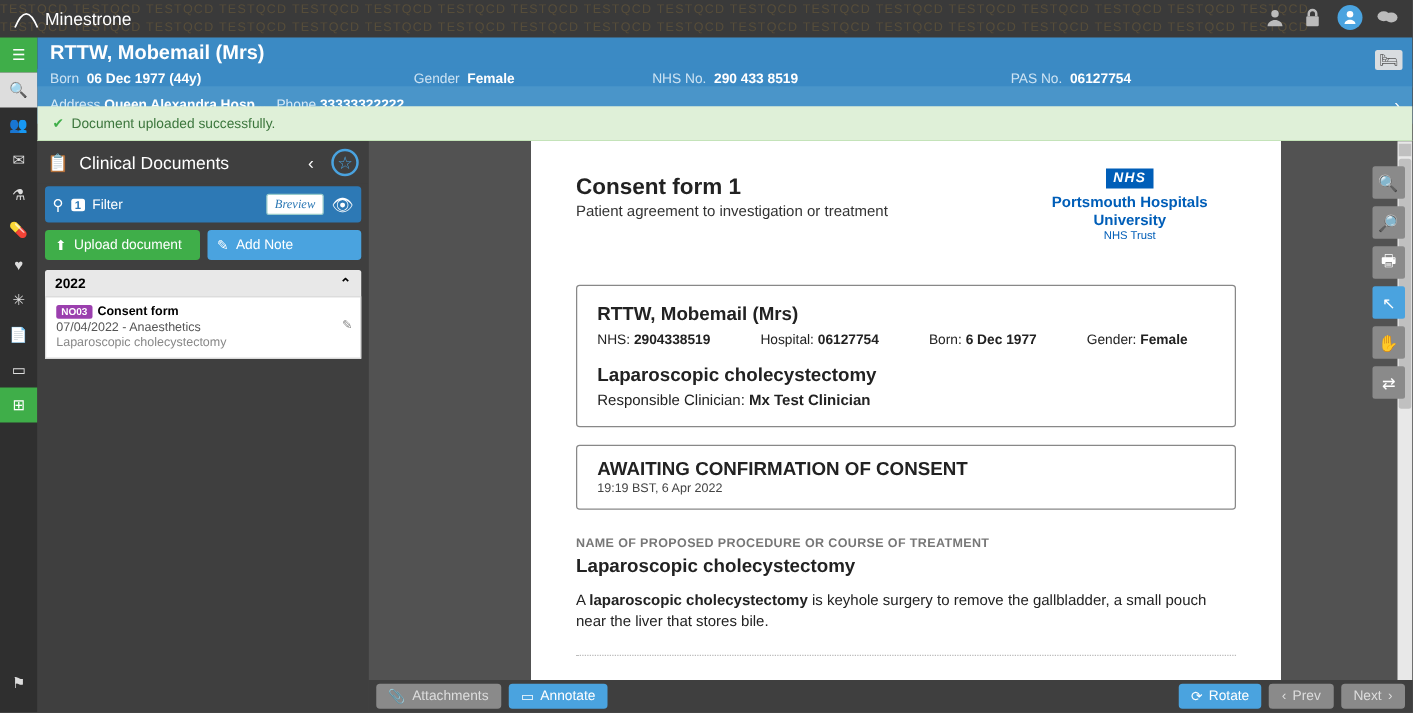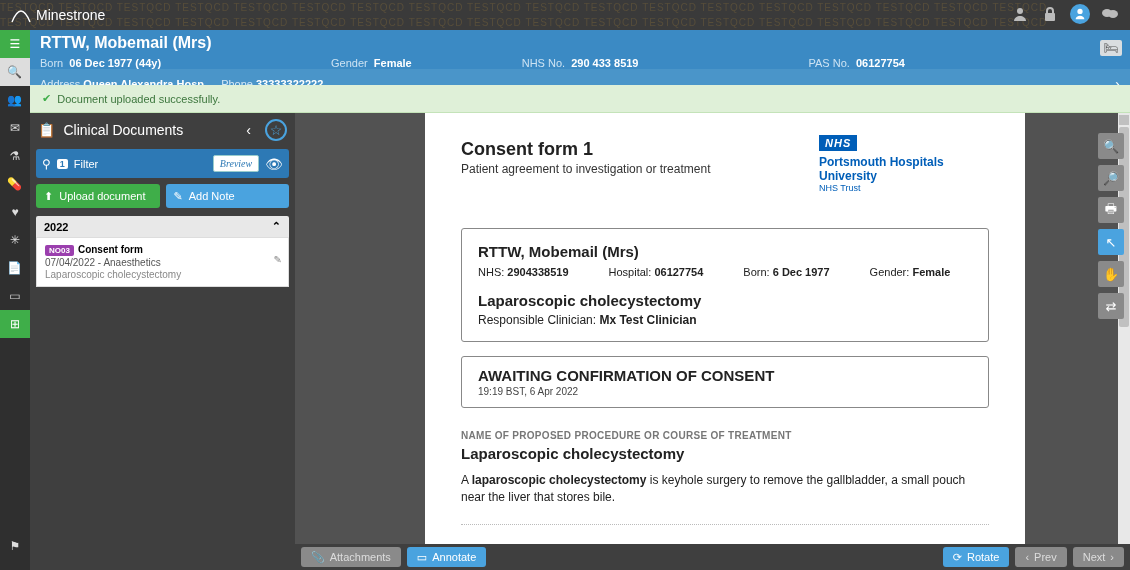--- a/index.html
+++ b/index.html
@@ -59,21 +59,21 @@
 .doc-item .ttl{ font-weight:bold;}
 .doc-item .meta{ color:#555; margin-top:2px;}
 .doc-item .sub{ color:#888; margin-top:1px;}
 .doc-item .pen{ position:absolute; right:6px; top:16px; color:#888; cursor:pointer;}
 
 
 .viewer { flex: 1; background: #525252; position: relative; }
 .page { position: absolute; left: 130px; top: 0; width: 600px; bottom: 26px; background: #fff; overflow: auto; padding: 26px 36px; color: #222; }
 .page h2{ font-size:18px; font-weight:bold;}
 .page .sub{ font-size:12px; color:#333; margin-top:2px;}
-.nhs { position:absolute; right:36px; top:22px; text-align:left; font-size:11px;}
+.nhs { position:absolute; right:36px; top:22px; text-align:center; font-size:11px;}
 .nhs .box{ background:#005eb8; color:#fff; font-weight:bold; font-style:italic; padding:2px 6px; display:inline-block; letter-spacing:1px;}
 .nhs .org{ color:#005eb8; font-weight:bold; font-size:12px; margin-top:4px; max-width:170px;}
 .nhs .trust{ color:#005eb8; font-size:9px;}
 .pbox{ border:1px solid #888; border-radius:3px; padding:14px 16px; margin-top:52px;}
 .pbox .pn{ font-size:15px; font-weight:bold;}
 .pbox .row{ display:flex; gap:40px; font-size:11px; margin-top:6px; color:#222;}
 .pbox .row b{ font-weight:bold;}
 .pbox .proc{ font-size:15px; font-weight:bold; margin-top:14px;}
 .pbox .rc{ font-size:12px; margin-top:4px;}
 .await{ border:1px solid #888; border-radius:3px; padding:10px 16px; margin-top:14px;}

